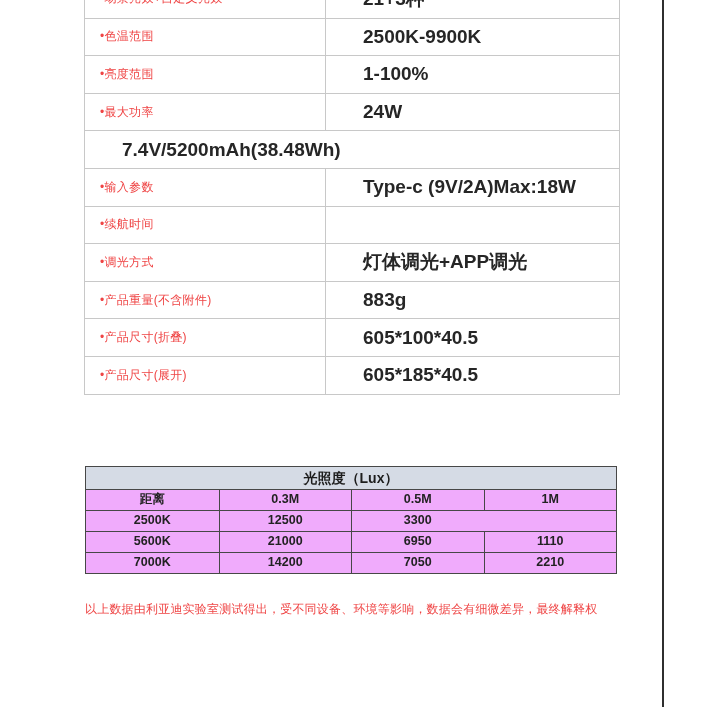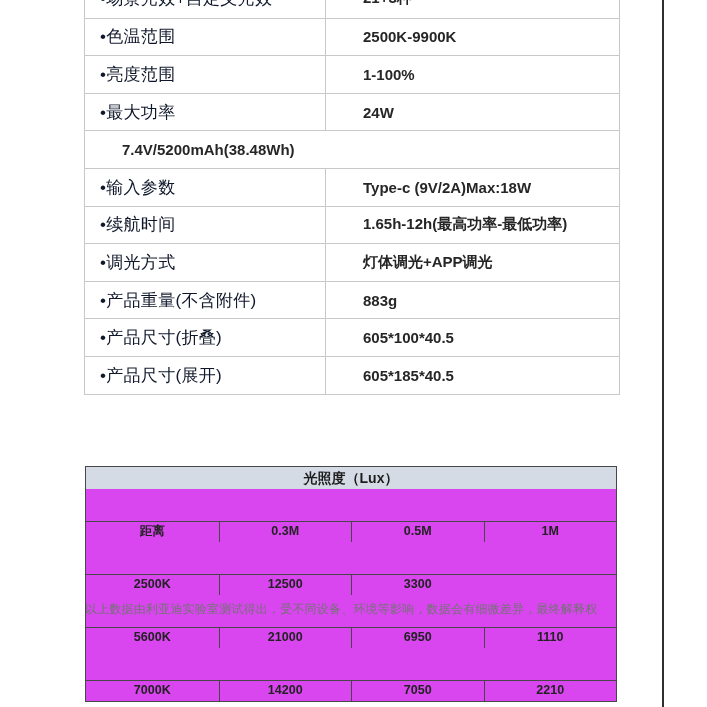--- a/index.html
+++ b/index.html
@@ -38,79 +38,78 @@
     height: 37.6px;
     border-top: 1px solid #c8c8c8;
   }
   .spec-row:first-child { border-top: none; }
   .spec-label {
     width: 241px;
     border-right: 1px solid #c8c8c8;
     display: flex;
     align-items: center;
     padding-left: 15px;
-    color: #0f172a;
-    font-size: 17px;
+    color: #ef4444;
+    font-size: 12px;
     letter-spacing: 0.3px;
     white-space: nowrap;
   }
   .spec-value {
     flex: 1;
     display: flex;
     align-items: center;
     padding-left: 37px;
     color: #262626;
     font-weight: 700;
-    font-size: 15px;
+    font-size: 19px;
     white-space: nowrap;
   }
 
   
   .lux-table {
     position: absolute;
     left: 85px; top: 466px;
     width: 532px;
     border: 1.5px solid #474747;
-    background: #d946ef;
+    background: #f0abfc;
   }
   .lux-title {
     height: 22px;
     background: #d5dbe5;
     text-align: center;
     font-weight: 700;
     font-size: 14px;
     line-height: 22px;
     color: #1d1d1d;
   }
   .lux-row {
     display: flex;
     height: 21px;
     border-top: 1.5px solid #474747;
-    margin-top: 32px;
   }
   .lux-cell {
     width: 25%;
     border-left: 1.5px solid #474747;
     text-align: center;
     font-weight: 700;
     font-size: 12.5px;
     line-height: 19px;
     color: #222222;
     overflow: hidden;
   }
   .lux-cell:first-child { border-left: none; }
 
   
   .footnote {
     position: absolute;
     left: 85px; top: 599px;
     width: 545px;
     font-size: 12px;
     line-height: 20px;
-    color: #737373;
+    color: #ef4444;
     letter-spacing: 0.2px;
   }
 </style>
 </head>
 <body>
 
 <div class="canvas">
 
   <div class="page-edge-line"></div>
 
@@ -133,21 +132,20 @@
     </div>
     <div class="spec-row">
       <div class="spec-value">7.4V/5200mAh(38.48Wh)</div>
     </div>
     <div class="spec-row">
       <div class="spec-label">•输入参数</div>
       <div class="spec-value">Type-c (9V/2A)Max:18W</div>
     </div>
     <div class="spec-row">
       <div class="spec-label">•续航时间</div>
-      <div class="spec-value">1.65h-12h(最高功率-最低功率)</div>
     </div>
     <div class="spec-row">
       <div class="spec-label">•调光方式</div>
       <div class="spec-value">灯体调光+APP调光</div>
     </div>
     <div class="spec-row">
       <div class="spec-label">•产品重量(不含附件)</div>
       <div class="spec-value">883g</div>
     </div>
     <div class="spec-row">

